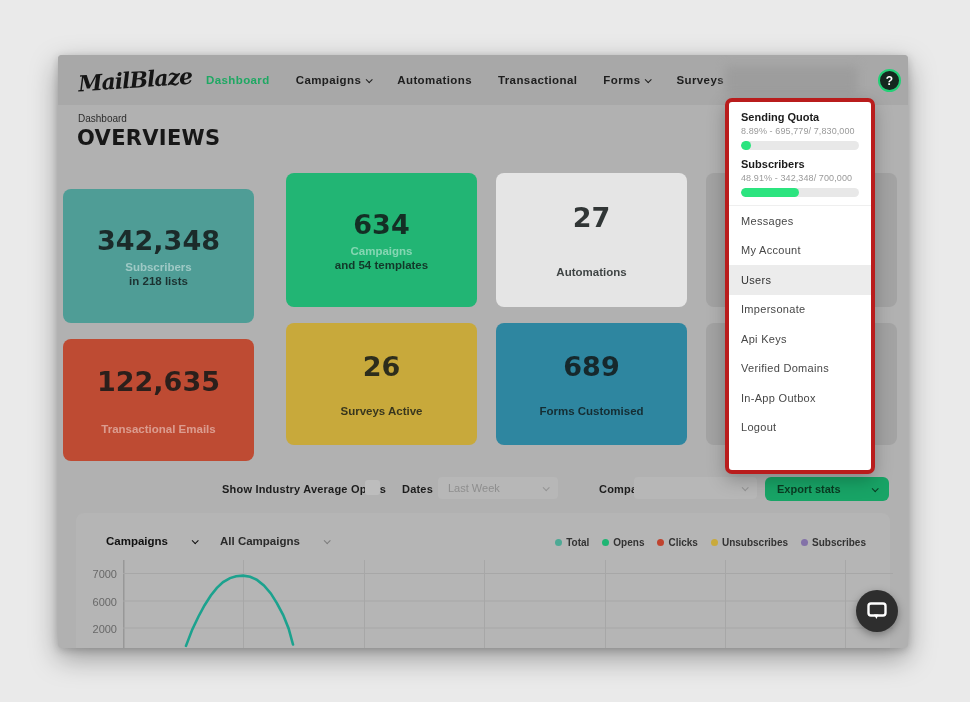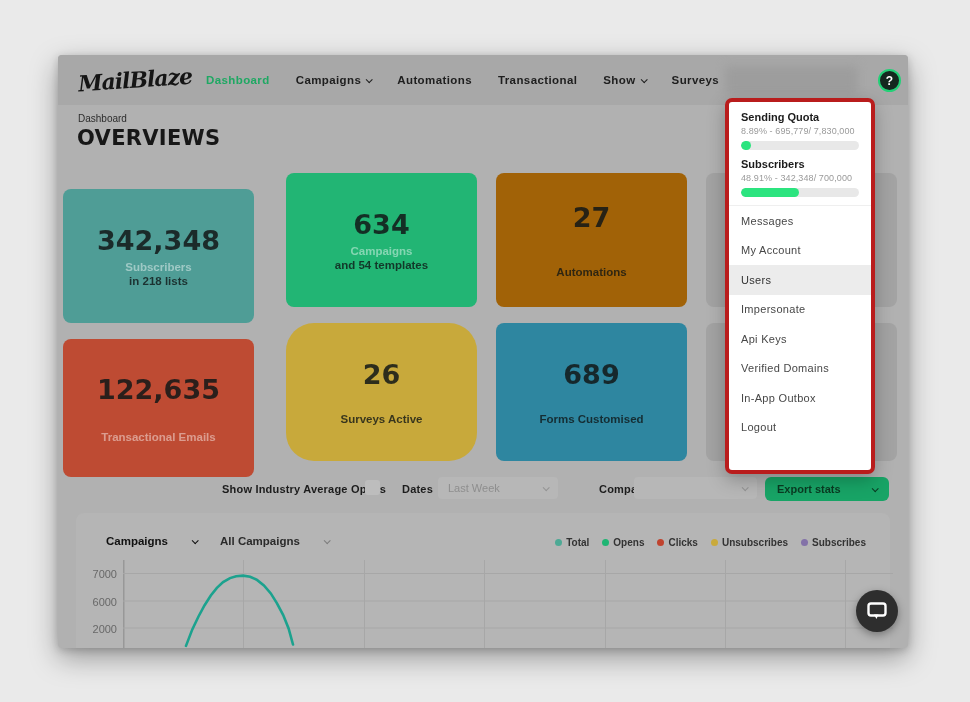--- a/index.html
+++ b/index.html
@@ -34,21 +34,21 @@
 
   
   .card { position:absolute; width:191px; border-radius:8px; display:flex; flex-direction:column;
     align-items:center; justify-content:center; text-align:center; }
   .card-value { font-size:27px; font-weight:800; color:rgba(18,24,24,.85);
     font-family:"DejaVu Sans", sans-serif; }
   .card-label { font-size:11.5px; font-weight:bold; color:rgba(255,255,255,.45); margin-top:5px; }
   .card-sublabel { font-size:11.5px; font-weight:bold; color:rgba(14,20,20,.78); margin-top:2px; }
   .card-label:empty, .card-sublabel:empty { display:none; }
   .row1 { top:118px; height:134px; }
-  .row2 { top:268px; height:138px;gap:21px; }
+  .row2 { top:268px; height:122px;gap:21px; }
   .col1 { left:5px;margin-top:16px; } .col2 { left:228px; } .col3 { left:438px; } .col4 { left:648px; }
 
   
   .dropdown { position:absolute; left:667px; top:43px; width:150px; height:376px; z-index:10;
     background:#fff; border:4px solid #b91c1c; border-radius:7px;
     box-shadow:0 6px 18px rgba(0,0,0,.25); overflow:hidden; }
   .quota-block { padding:9px 12px 0 12px; }
   .quota-title { font-size:11px; font-weight:bold; color:#1b1b1b; margin-bottom:3px; }
   .quota-detail { font-size:9px; color:#9a9a9a; letter-spacing:.1px; margin-bottom:5px; white-space:nowrap; }
   .quota-bar { height:9px; border-radius:5px; background:#e8e8e8; overflow:hidden; margin-bottom:8px; }
@@ -106,21 +106,21 @@
           <span>Campaigns</span>
           <span class="chev"></span>
         </span>
       <span class="nav-link">
           <span>Automations</span>
         </span>
       <span class="nav-link">
           <span>Transactional</span>
         </span>
       <span class="nav-link">
-          <span>Show</span>
+          <span>Forms</span>
           <span class="chev"></span>
         </span>
       <span class="nav-link">
           <span>Surveys</span>
         </span>
     </div>
     <div class="user-blur"></div>
     <div class="help-fab">?</div>
   </div>
 
@@ -130,33 +130,33 @@
   <div class="card row1 col1" style="background: rgb(79, 157, 150);">
     <div class="card-value">342,348</div>
     <div class="card-label">Subscribers</div>
     <div class="card-sublabel">in 218 lists</div>
   </div>
   <div class="card row1 col2" style="background: rgb(34, 181, 116);">
     <div class="card-value">634</div>
     <div class="card-label">Campaigns</div>
     <div class="card-sublabel">and 54 templates</div>
   </div>
-  <div class="card row1 col3" style="background: #a16207; gap: 31px;">
+  <div class="card row1 col3" style="background: #e5e5e5; gap: 31px;">
     <div class="card-value">27</div>
 
     <div class="card-sublabel">Automations</div>
   </div>
   <div class="card row1 col4" style="background: rgb(163, 163, 163);"></div>
 
   <div class="card row2 col1" style="background: rgb(190, 75, 51);">
     <div class="card-value">122,635</div>
     <div class="card-label">Transactional Emails</div>
 
   </div>
-  <div class="card row2 col2" style="background: rgb(200, 169, 59); border-radius: 28px;">
+  <div class="card row2 col2" style="background: rgb(200, 169, 59);">
     <div class="card-value">26</div>
 
     <div class="card-sublabel">Surveys Active</div>
   </div>
   <div class="card row2 col3" style="background: rgb(46, 134, 160);">
     <div class="card-value">689</div>
 
     <div class="card-sublabel">Forms Customised</div>
   </div>
   <div class="card row2 col4" style="background: rgb(163, 163, 163);"></div>

